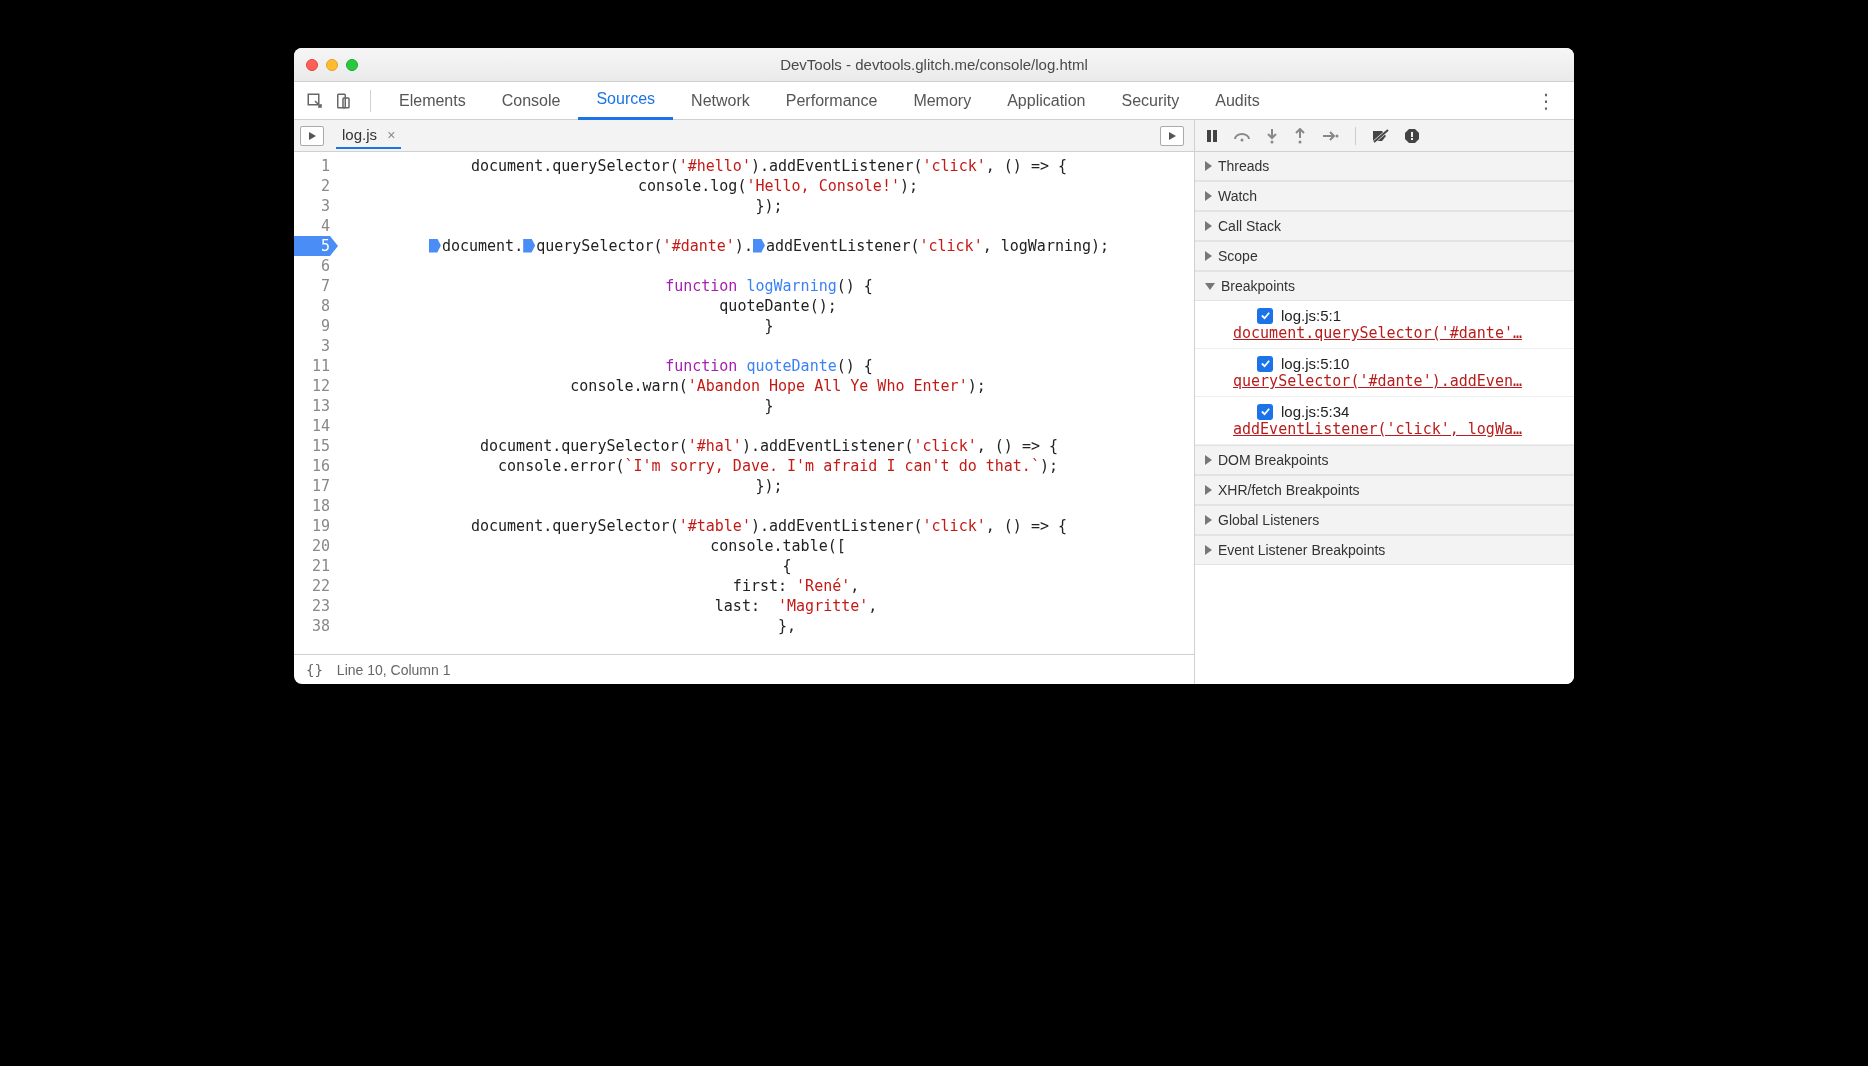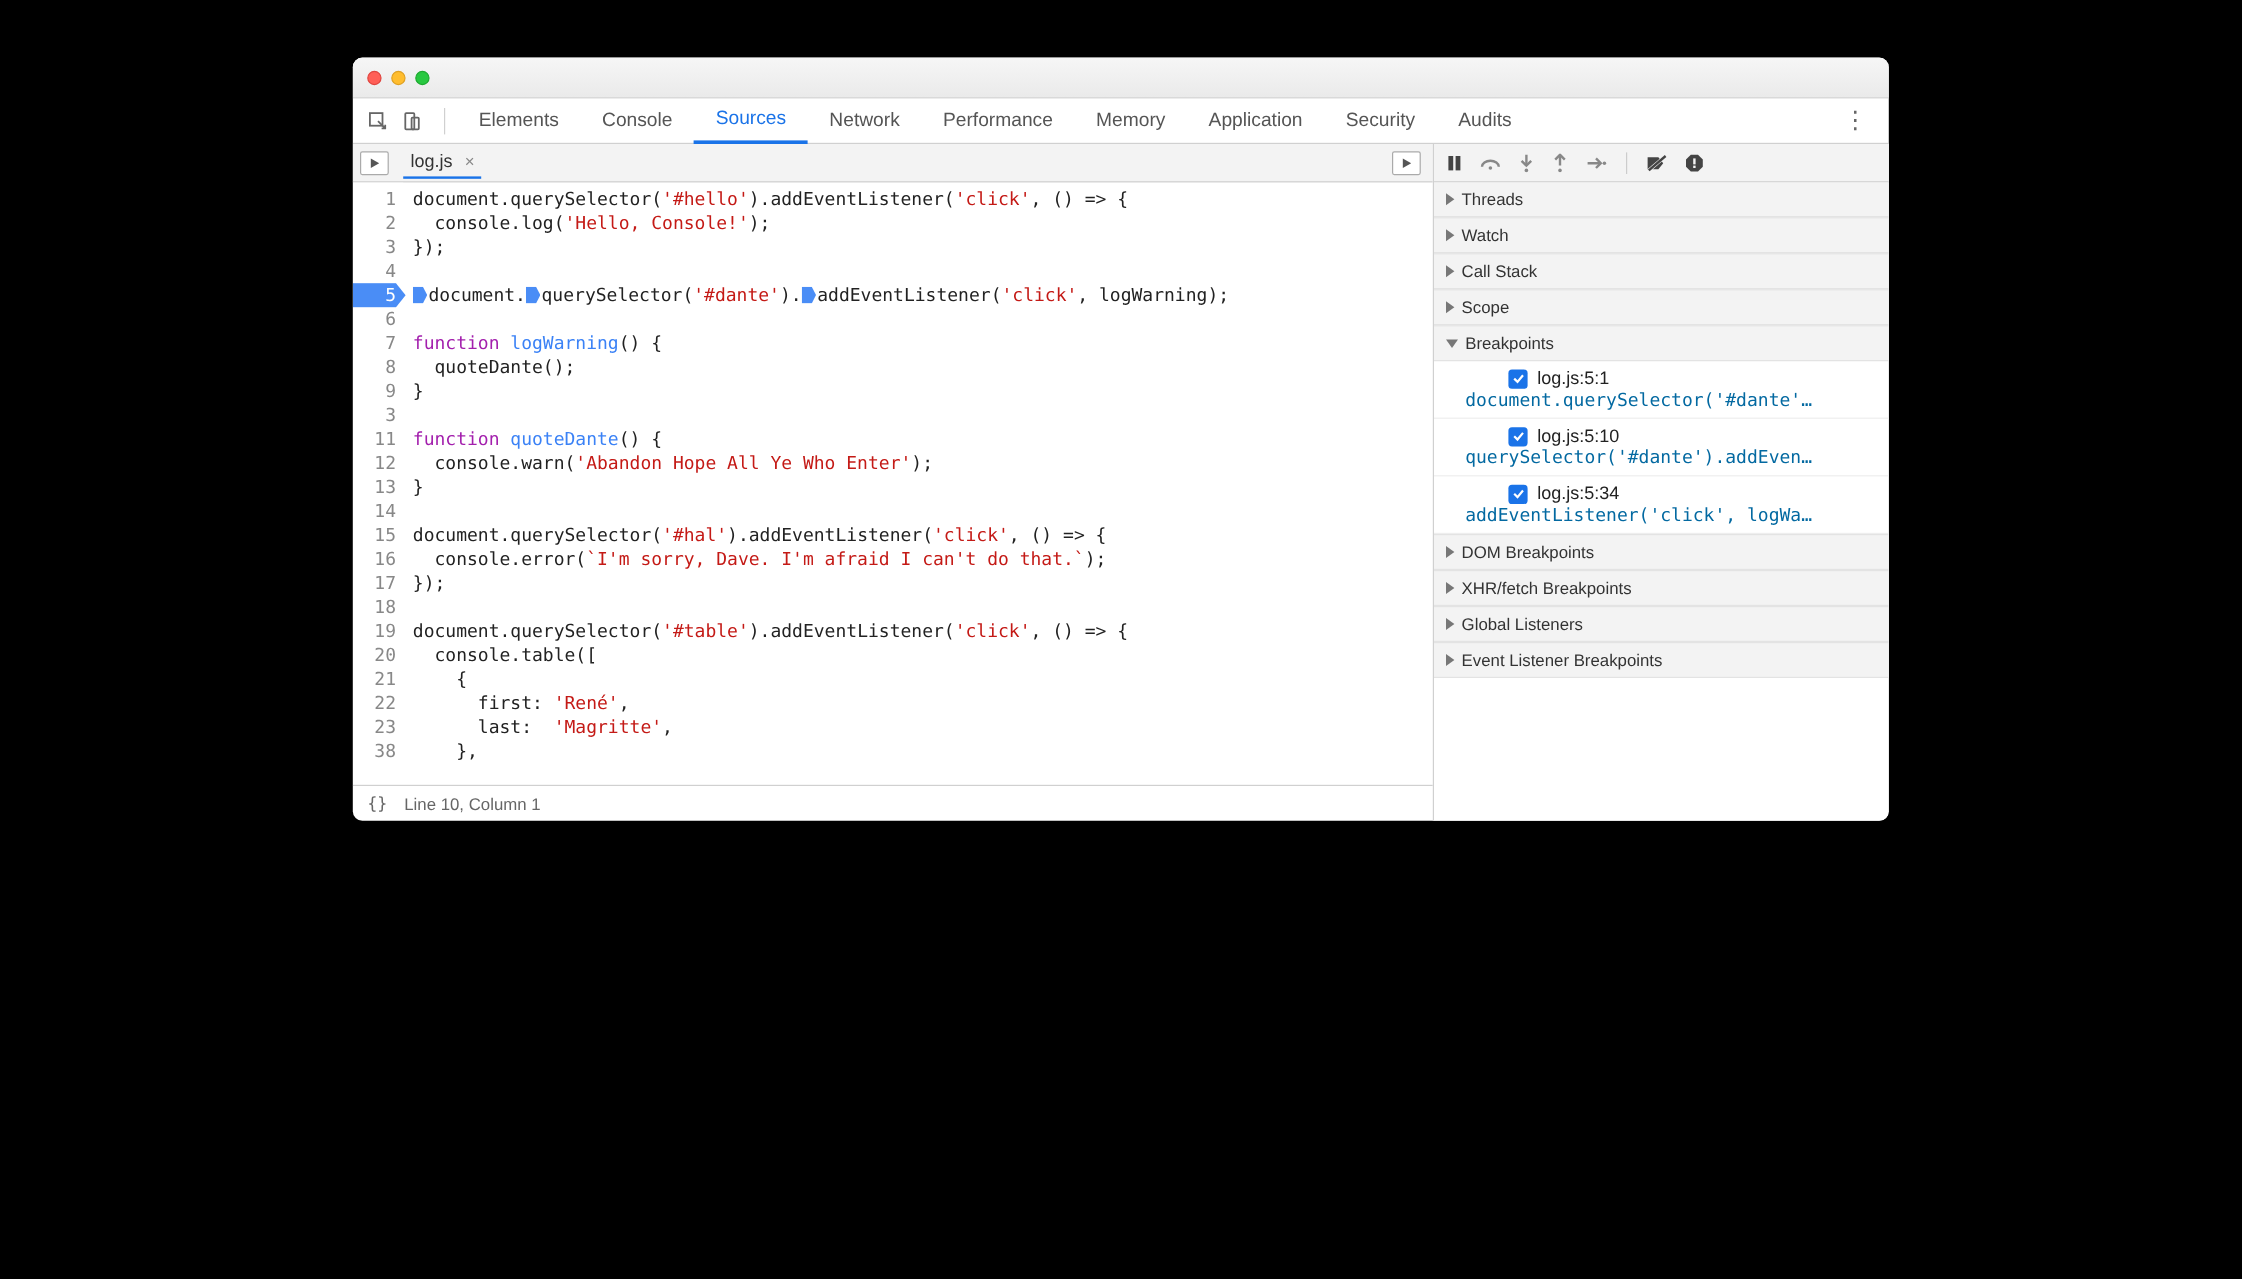--- a/index.html
+++ b/index.html
@@ -62,21 +62,21 @@
   .file-tab .close { color:#888; margin-left:6px; font-size:14px;}
   .editor-tabs .drawer { margin-left:auto; margin-right:10px;}
   .code-area { flex:1; display:flex; overflow:hidden; font-family: Menlo, Consolas, monospace; font-size:15px; line-height:20px;}
   .gutter { width:42px; text-align:right; color:#888; background:#fff; padding:4px 6px 4px 0; user-select:none;}
   .gutter .ln { height:20px; }
   .gutter .ln.bp { background:#4a8df6; color:#fff; position:relative;}
   .gutter .ln.bp::after{
     content:""; position:absolute; right:-8px; top:0; width:0; height:0;
     border-top:10px solid transparent; border-bottom:10px solid transparent; border-left:8px solid #4a8df6;
   }
-  .code { flex:1; padding:4px 0 4px 8px; white-space:pre; color:#222; overflow:hidden;}
+  .code { flex:1; padding:4px 0 4px 8px; white-space:pre; color:#222; overflow:hidden;text-align:center;}
   .code .row { height:20px; }
   .k-str { color:#c41a16; }
   .k-kw { color:#a31fad; }
   .k-fn { color:#3b82f6; }
   .k-op { color:#222; }
   .col-mark {
     display:inline-block; width:12px; height:14px; background:#4a8df6; vertical-align:middle;
     clip-path: polygon(0 0, 70% 0, 100% 50%, 70% 100%, 0 100%);
     margin-right:1px; position:relative; top:-1px;
   }
@@ -90,34 +90,35 @@
   .pane-hdr {
     background:#f3f3f3; border-bottom:1px solid #e3e3e3; border-top:1px solid #e3e3e3;
     padding:6px 10px; font-size:14px; color:#333; display:flex; align-items:center; gap:6px; cursor:pointer;
   }
   .pane-hdr:first-child{border-top:none;}
   .tri { display:inline-block; width:0; height:0; }
   .tri.right { border-top:5px solid transparent; border-bottom:5px solid transparent; border-left:7px solid #777;}
   .tri.down { border-left:5px solid transparent; border-right:5px solid transparent; border-top:7px solid #777;}
   .bp-list .bp-item { padding:6px 10px 6px 14px; border-bottom:1px solid #eee; font-size:15px;}
   .bp-item .bp-top { display:flex; align-items:center; gap:8px; color:#222;margin-left:48px;}
-  .bp-item .bp-snip { margin-left:12px; font-family:Menlo,Consolas,monospace; color:#0369a1; white-space:nowrap; overflow:hidden; text-overflow:ellipsis;}
+  .bp-item .bp-snip { margin-left:24px; font-family:Menlo,Consolas,monospace; color:#b91c1c; white-space:nowrap; overflow:hidden; text-overflow:ellipsis;text-decoration:underline;}
   .chk { width:16px; height:16px; border-radius:3px; background:#1a73e8; display:inline-flex; align-items:center; justify-content:center;}
   .chk svg { width:11px; height:11px; }
 </style>
 </head>
 <body>
 
 <div class="window">
   <div class="titlebar">
     <div class="traffic">
       <div class="tl red"></div>
       <div class="tl yellow"></div>
       <div class="tl green"></div>
     </div>
+    <div class="title">DevTools - devtools.glitch.me/console/log.html</div>
   </div>
 
   <div class="toolbar">
     <div class="ico">
       <svg viewBox="0 0 24 24" width="18" height="18" fill="none" stroke="currentColor" stroke-width="2">
           <rect x="3" y="3" width="14" height="14"></rect>
           <path d="M12 12 L20 20 M16 20h4v-4"></path>
         </svg>
     </div>
     <div class="ico">

